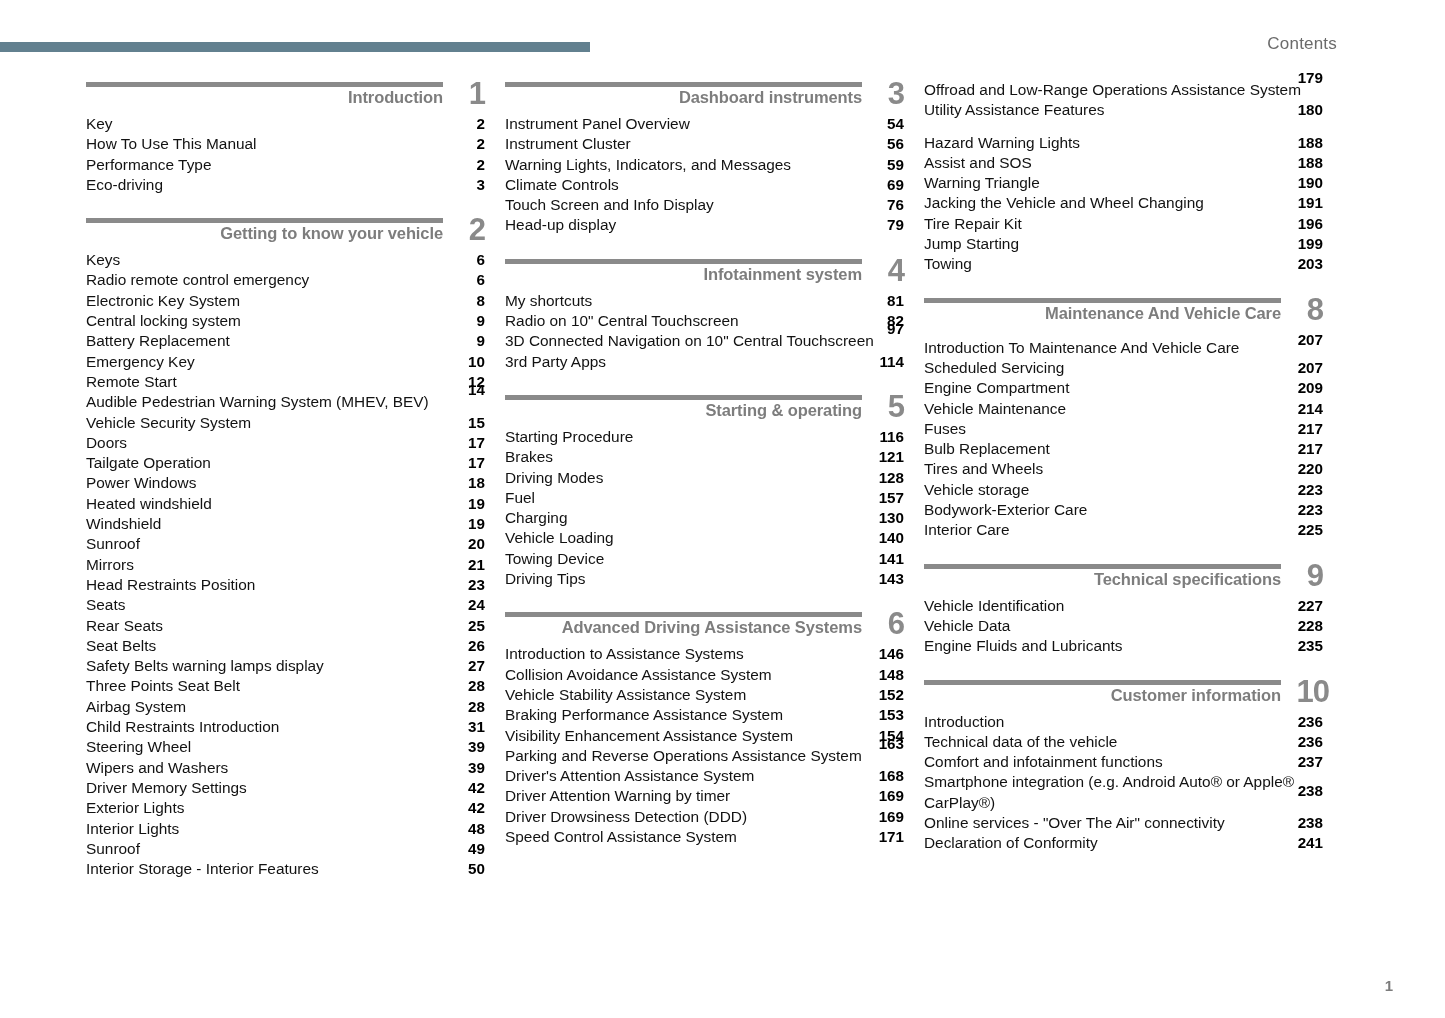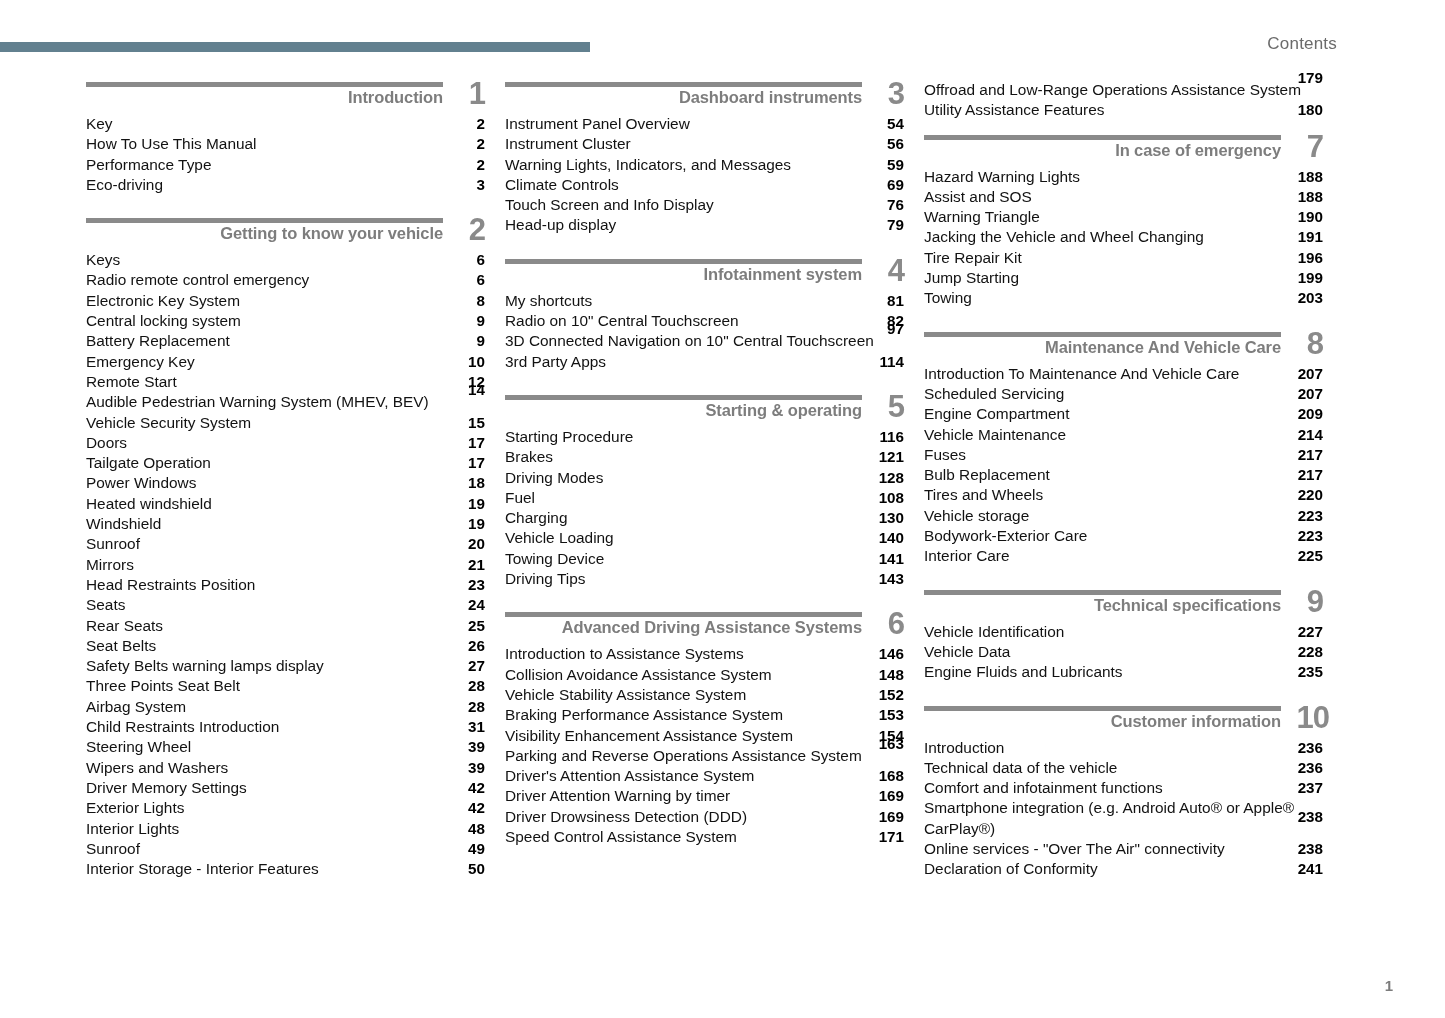--- a/index.html
+++ b/index.html
@@ -104,21 +104,21 @@
   }
   .entry-page {
     font-weight: bold;
     color: #000000;
     font-size: 15.2px;
     white-space: nowrap;
     flex: 0 0 auto;
     text-align: right;
     min-width: 30px;
   }
-  .entry.tight .entry-label { padding-right: 0; }
+  .entry.tight .entry-label { padding-right: 0; margin-top: 8px; }
   
   .entry.wrap { display: block; position: relative; }
   .entry.wrap .entry-label { display: block; padding-right: 0; }
   .entry.wrap .entry-page {
     position: absolute;
     right: 0;
     bottom: 12px;
   }
 
   
@@ -373,21 +373,21 @@
           <div class="entry">
             <span class="entry-label">Brakes</span>
             <span class="entry-page">121</span>
           </div>
           <div class="entry">
             <span class="entry-label">Driving Modes</span>
             <span class="entry-page">128</span>
           </div>
           <div class="entry">
             <span class="entry-label">Fuel</span>
-            <span class="entry-page">108</span>
+            <span class="entry-page">157</span>
           </div>
           <div class="entry">
             <span class="entry-label">Charging</span>
             <span class="entry-page">130</span>
           </div>
           <div class="entry">
             <span class="entry-label">Vehicle Loading</span>
             <span class="entry-page">140</span>
           </div>
           <div class="entry">
@@ -455,25 +455,20 @@
         <div class="entry wrap">
           <span class="entry-label">Offroad and Low-Range Operations Assistance System</span>
           <span class="entry-page">179</span>
         </div>
         <div class="entry">
           <span class="entry-label">Utility Assistance Features</span>
           <span class="entry-page">180</span>
         </div>
       </div>
       <div class="section">
-        <div class="sec-head">
-          <div class="sec-rule"></div>
-          <div class="sec-title">In case of emergency</div>
-          <div class="sec-num">7</div>
-        </div>
         <div class="entries">
           <div class="entry">
             <span class="entry-label">Hazard Warning Lights</span>
             <span class="entry-page">188</span>
           </div>
           <div class="entry">
             <span class="entry-label">Assist and SOS</span>
             <span class="entry-page">188</span>
           </div>
           <div class="entry">

